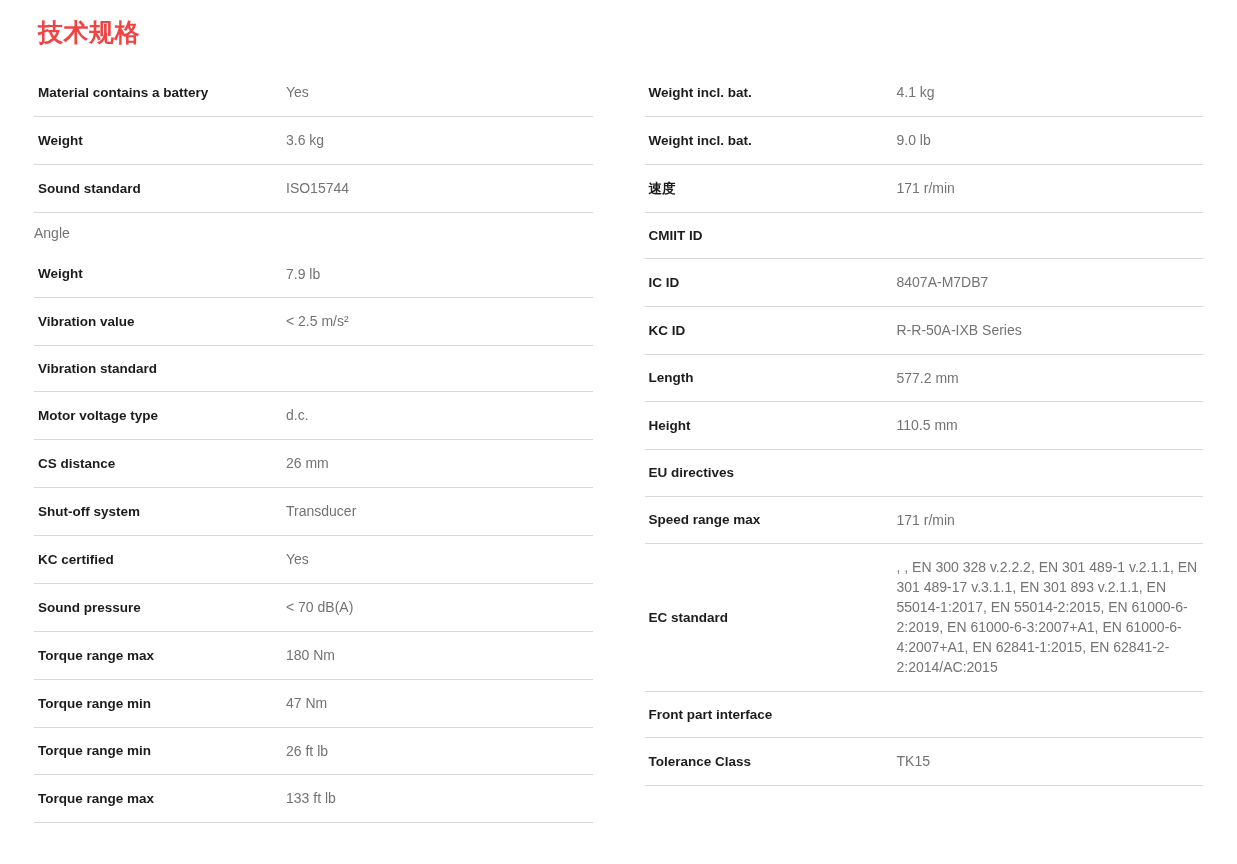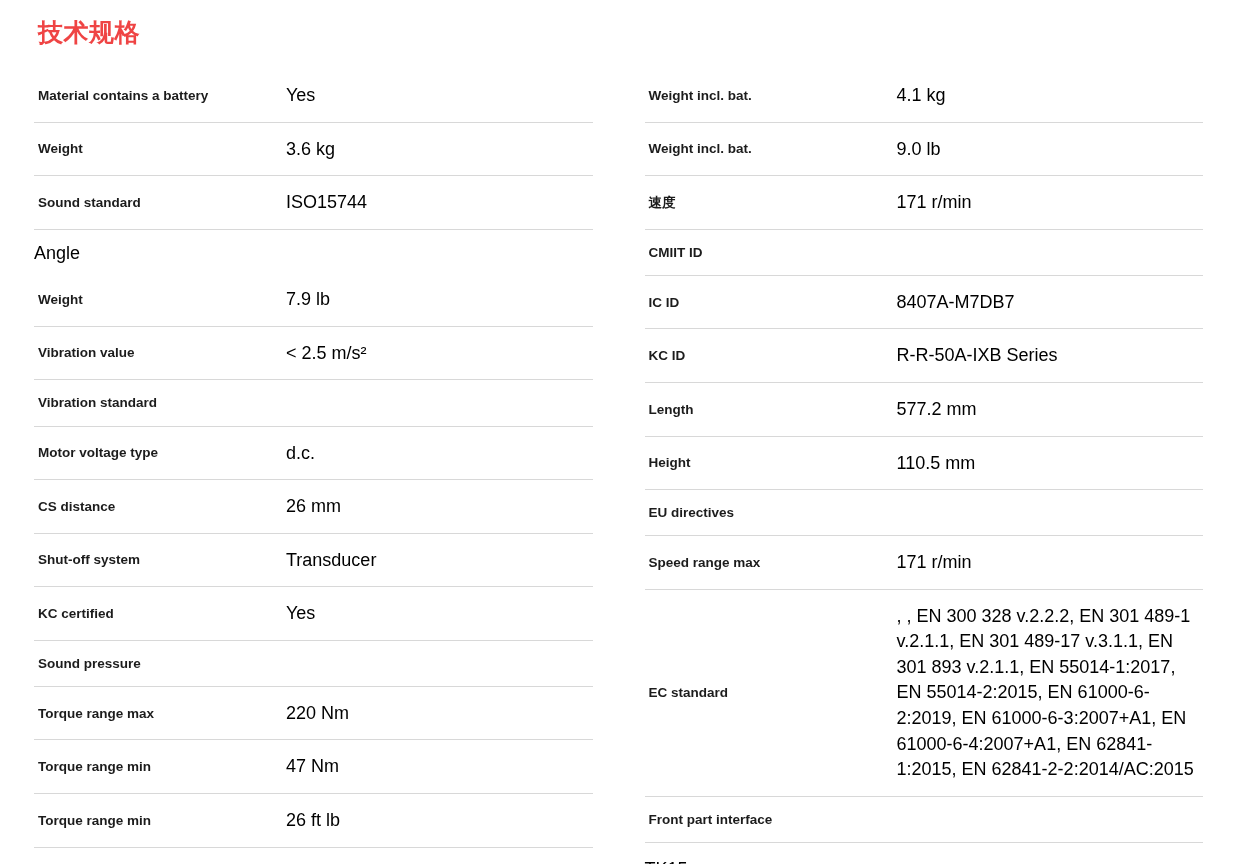--- a/index.html
+++ b/index.html
@@ -58,24 +58,24 @@
     flex: 0 0 252px;
     font-size: 13.5px;
     font-weight: bold;
     line-height: 1.35;
     color: #1c1c1c;
     padding-left: 4px;
     box-sizing: border-box;
   }
   .spec-value {
     flex: 1 1 auto;
-    font-size: 18px;
+    font-size: 14px;
     font-weight: normal;
     line-height: 1.42;
-    color: #000000;
+    color: #737373;
   }
 </style>
 </head>
 <body>
 
 <div class="page">
 
   <div class="page-title">技术规格</div>
 
   <div class="spec-columns">
@@ -130,25 +130,26 @@
         <div class="spec-value">Transducer</div>
       </div>
 
       <div class="spec-row">
         <div class="spec-label">KC certified</div>
         <div class="spec-value">Yes</div>
       </div>
 
       <div class="spec-row">
         <div class="spec-label">Sound pressure</div>
+        <div class="spec-value">&lt; 70 dB(A)</div>
       </div>
 
       <div class="spec-row">
         <div class="spec-label">Torque range max</div>
-        <div class="spec-value">220 Nm</div>
+        <div class="spec-value">180 Nm</div>
       </div>
 
       <div class="spec-row">
         <div class="spec-label">Torque range min</div>
         <div class="spec-value">47 Nm</div>
       </div>
 
       <div class="spec-row">
         <div class="spec-label">Torque range min</div>
         <div class="spec-value">26 ft lb</div>
@@ -215,19 +216,20 @@
       <div class="spec-row">
         <div class="spec-label">EC standard</div>
         <div class="spec-value">, , EN 300 328 v.2.2.2, EN 301 489-1 v.2.1.1, EN 301 489-17 v.3.1.1, EN 301 893 v.2.1.1, EN 55014-1:2017, EN 55014-2:2015, EN 61000-6-2:2019, EN 61000-6-3:2007+A1, EN 61000-6-4:2007+A1, EN 62841-1:2015, EN 62841-2-2:2014/AC:2015</div>
       </div>
 
       <div class="spec-row">
         <div class="spec-label">Front part interface</div>
       </div>
 
       <div class="spec-row">
+        <div class="spec-label">Tolerance Class</div>
         <div class="spec-value">TK15</div>
       </div>
 
     </div>
 
   </div>
 </div>
 
 </body></html>

